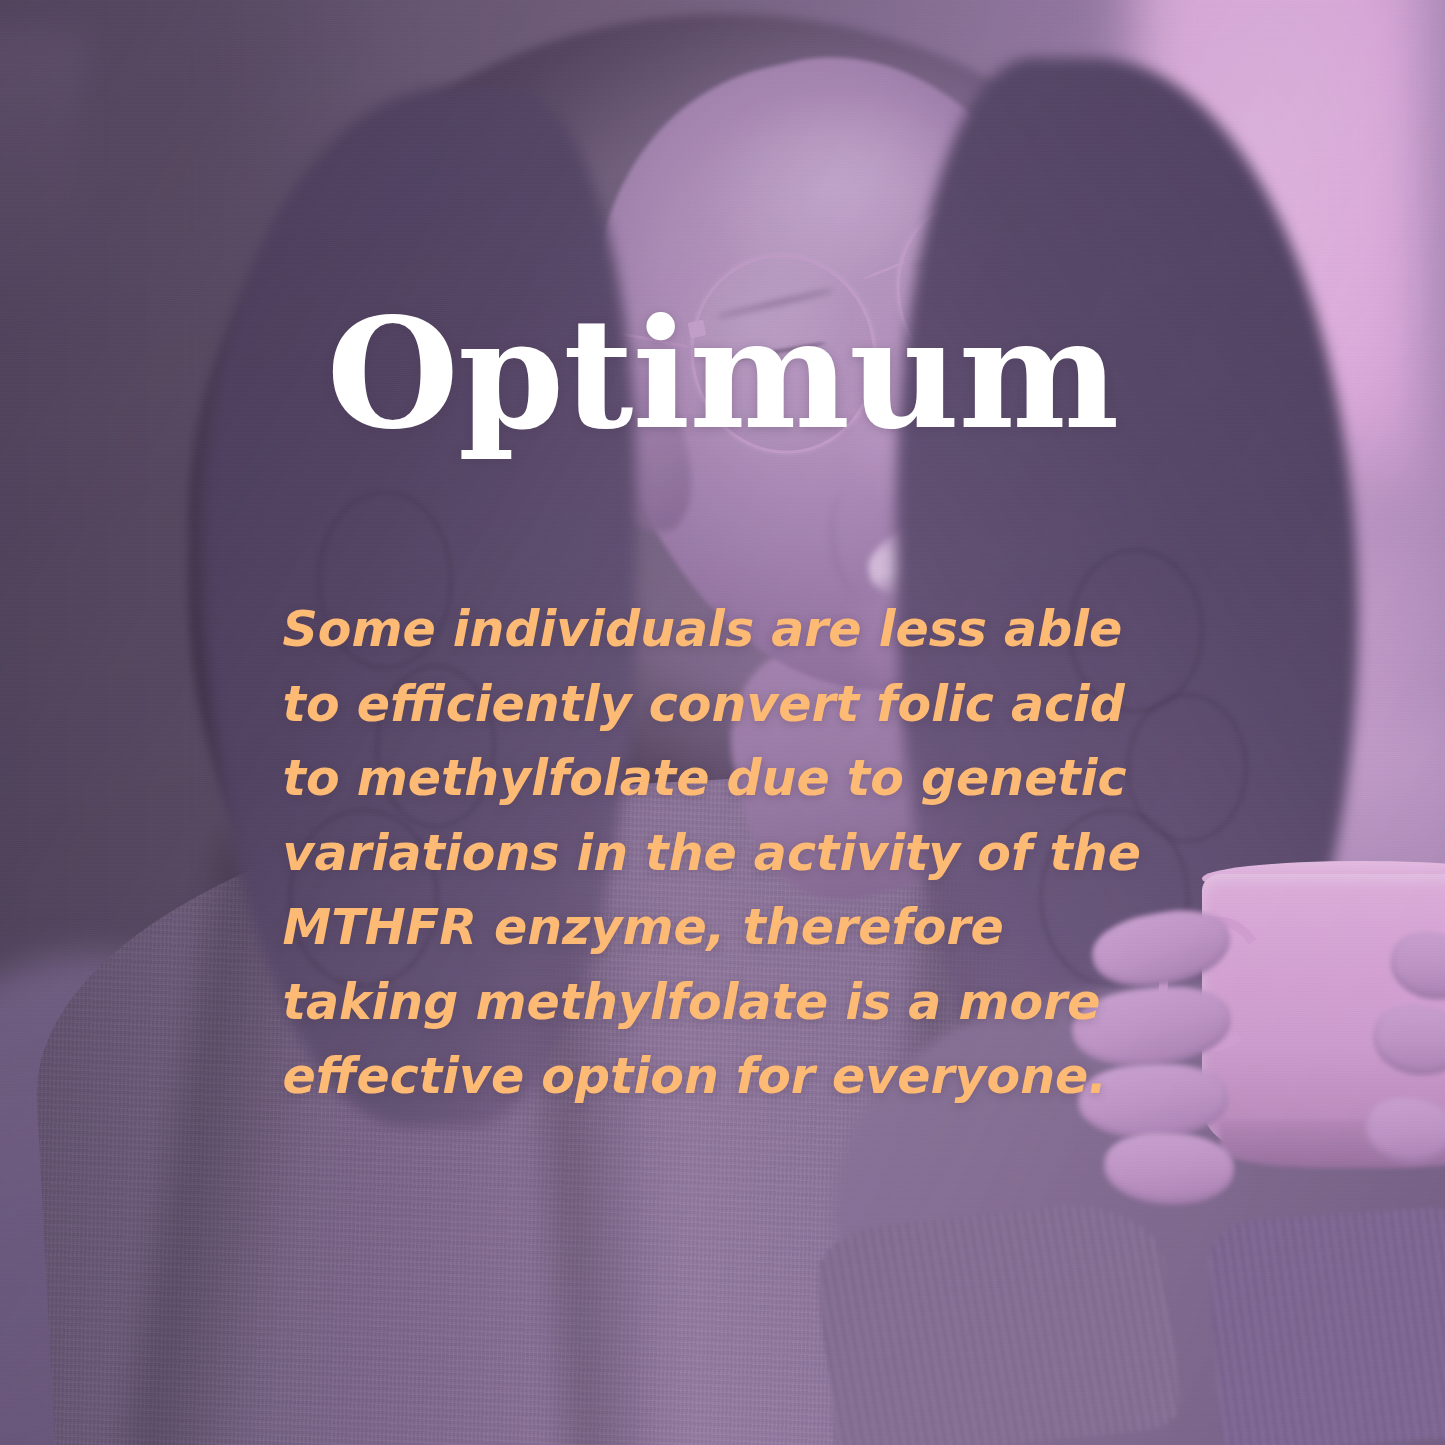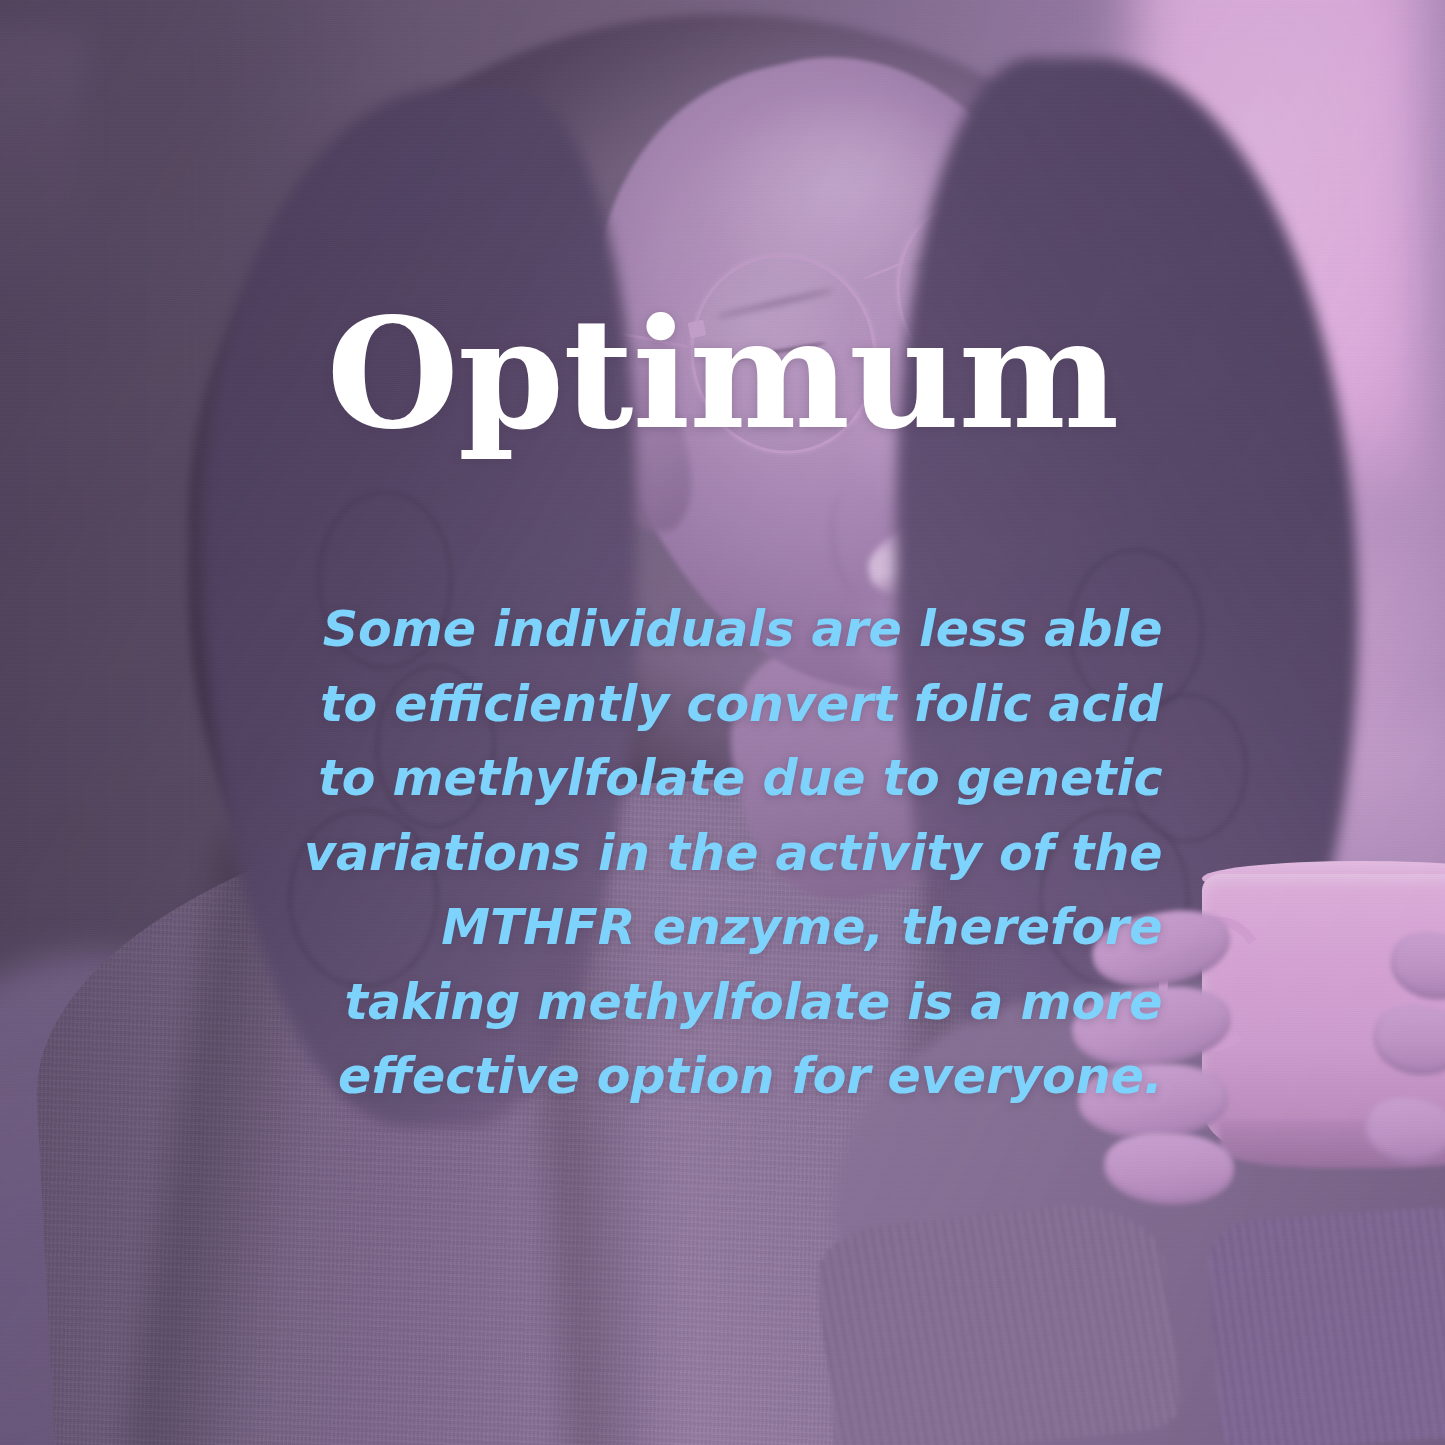--- a/index.html
+++ b/index.html
@@ -488,27 +488,27 @@
     font-size: 152px;
     line-height: 0.97;
     color: #ffffff;
     letter-spacing: -1px;
     text-shadow: 0 2px 10px rgba(70,54,82,.28);
   }
   .headline .ln { display: block; }
   .body-copy {
     width: 880px;
     margin-top: 44px;
-    text-align: right;
+    text-align: left;
     font-family: "DejaVu Sans", "Liberation Sans", sans-serif;
     font-style: italic;
     font-weight: 700;
     font-size: 49px;
     line-height: 1.52;
-    color: #7dd3fc;
+    color: #fdba74;
     text-shadow: 0 2px 9px rgba(72,56,84,.30);
   }
 </style>
 </head>
 <body>
 
 <div id="canvas">
 
   <div class="photo">
     <div class="bg-room"></div>

